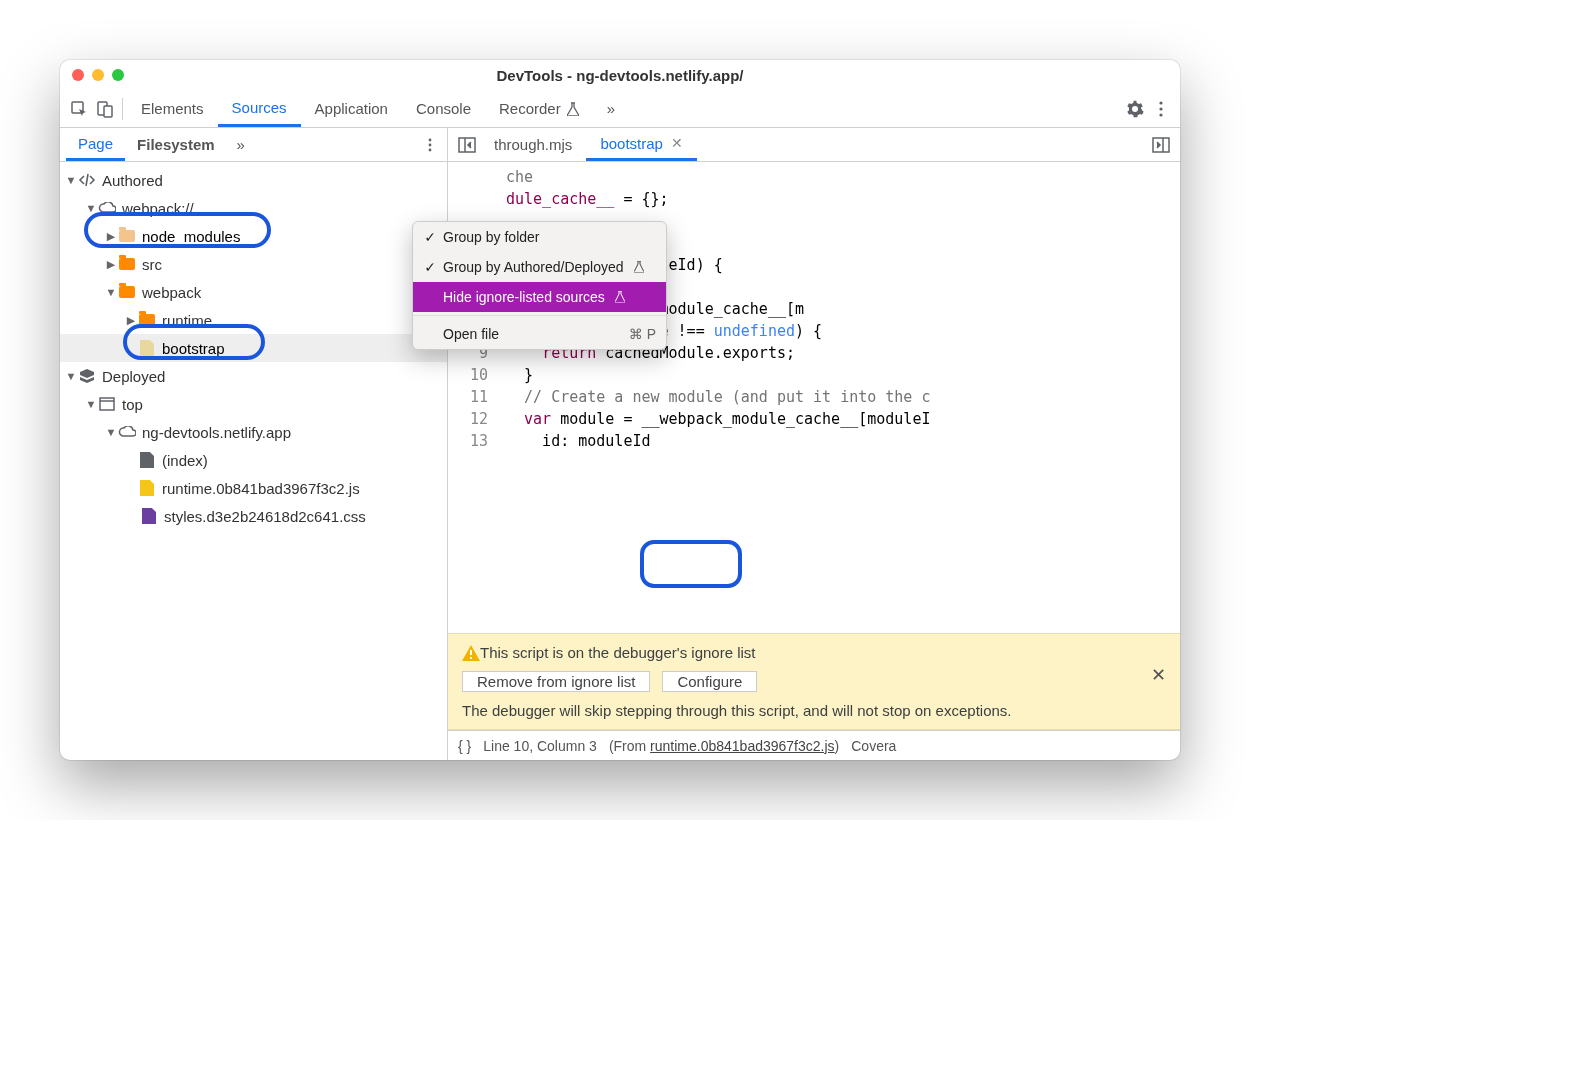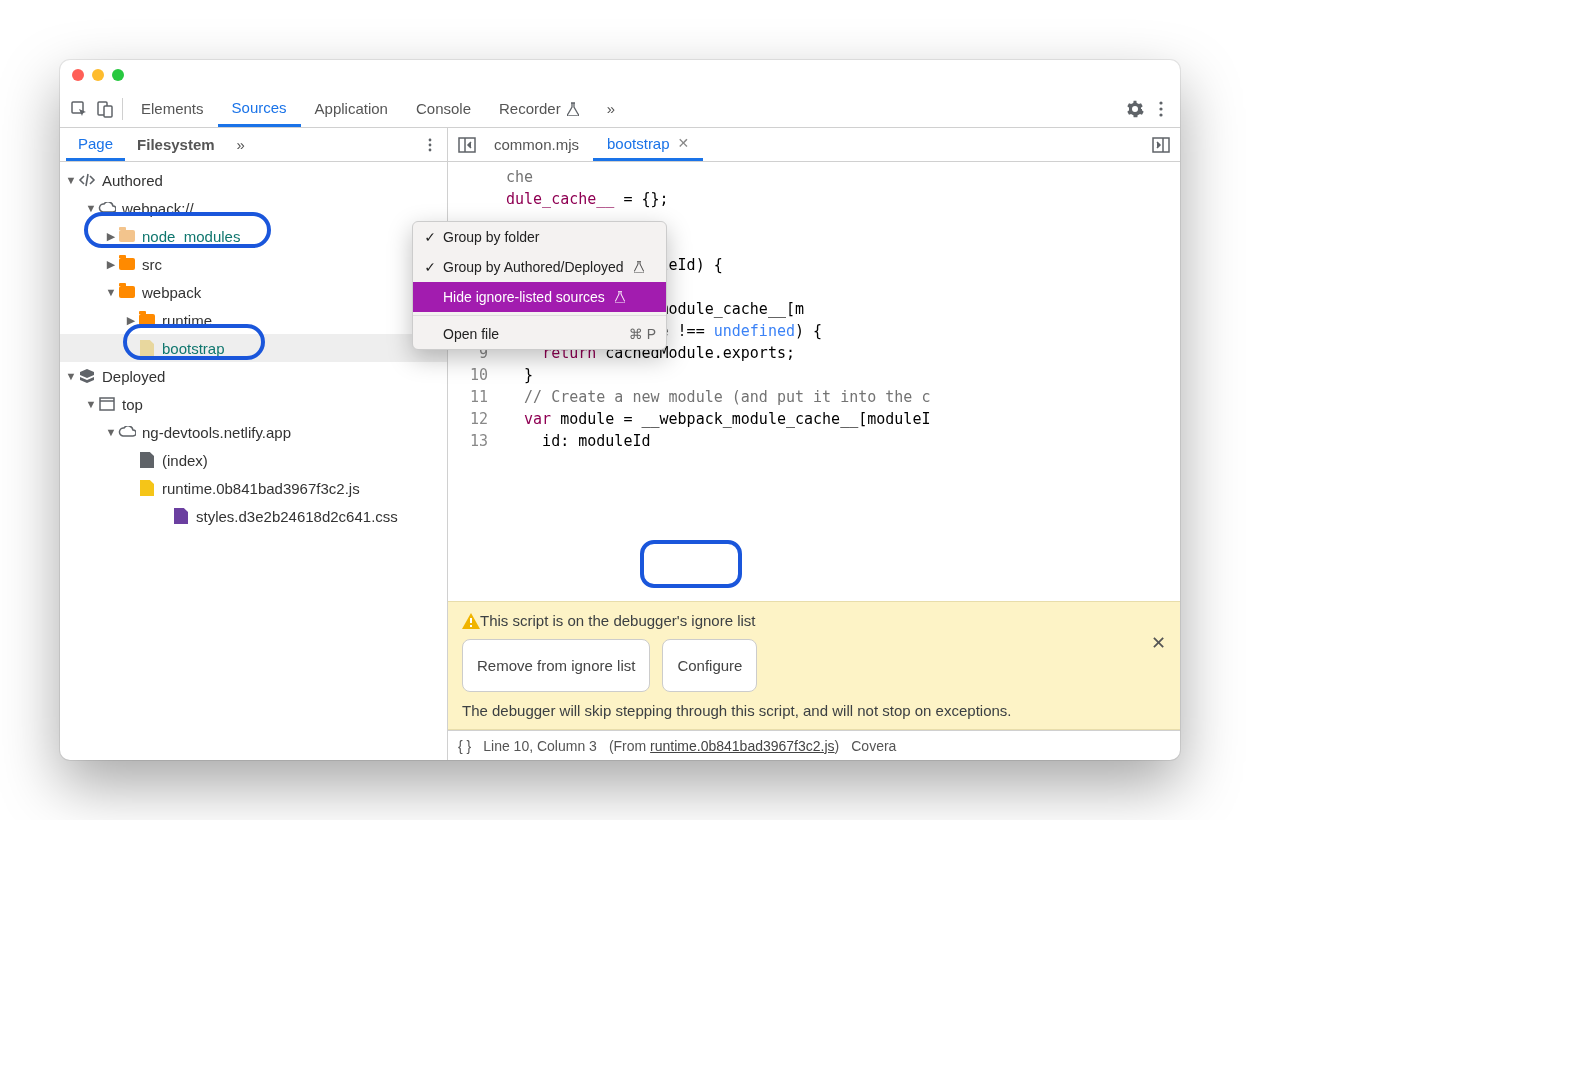--- a/index.html
+++ b/index.html
@@ -42,21 +42,21 @@
 .icon { width: 18px; height: 18px; margin-right: 6px; display: flex; align-items: center; justify-content: center; flex-shrink: 0; }
 .folder { background: #ff8a00; width: 16px; height: 12px; border-radius: 2px; position: relative; }
 .folder::before { content:''; position: absolute; top:-3px; left:0; width:7px; height:3px; background:#ff8a00; border-radius: 1px 1px 0 0; }
 .folder.dim { background: #f3c48d; }
 .folder.dim::before { background:#f3c48d; }
 .file-ic { width: 14px; height: 16px; background: #5f6368; clip-path: polygon(0 0, 70% 0, 100% 25%, 100% 100%, 0 100%); }
 .file-ic.js { background: #f5c518; }
 .file-ic.css { background: #6b3fa0; }
 .file-ic.dim { background: #e8d79e; }
 .label { color: #333; }
-.label.dim { color: #0f766e; }
+.label.dim { color: #000000; }
 
 .hl { position: absolute; border: 4px solid #1a56db; border-radius: 22px; pointer-events: none; }
 
 
 .ctxmenu { position: absolute; left: 352px; top: 161px; width: 255px; background: #f4f2f1; border: 1px solid #ccc; border-radius: 6px; box-shadow: 0 8px 24px rgba(0,0,0,0.25); font-size: 14px; overflow: hidden; z-index: 50; }
 .ctxmenu .mi { display: flex; align-items: center; height: 30px; padding: 0 10px 0 10px; gap: 6px; color: #222; }
 .ctxmenu .mi .chk { width: 14px; text-align: center; }
 .ctxmenu .mi.selected { background: #a21caf; color: #fff; }
 .ctxmenu .mi .flask { margin-left: 4px; }
 .ctxmenu .mi .shortcut { margin-left: auto; color: #666; }
@@ -76,39 +76,40 @@
 .kw { color: #8f0053; }
 .cm { color: #737373; }
 .fn { color: #0000c8; }
 .num { color: #3b82f6; }
 
 
 .banner { background: #fdf3c6; border-top: 1px solid #e8ddab; border-bottom: 1px solid #e8ddab; padding: 10px 14px; font-size: 15px; color: #3c4043; position: relative; }
 .banner .row1 { display: flex; align-items: center; gap: 0; margin-bottom: 10px; }
 .banner .warn { color: #e5a300; }
 .banner .btns { display: flex; gap: 12px; margin-bottom: 10px; }
-.banner button { background: #fff; border: 1px solid #ccc; border-radius: 8px; padding: 17px 14px; font-size: 15px; color: #444; cursor: pointer; }
+.banner button { background: #fff; border: 1px solid #ccc; border-radius: 0; padding: 1px 14px; font-size: 15px; color: #444; cursor: pointer; }
 .banner .close { position: absolute; right: 14px; top: 30px; cursor: pointer; color: #555; font-size: 18px; }
 
 
 .status { height: 30px; border-top: 1px solid #d0d0d0; display: flex; align-items: center; padding: 0 10px; font-size: 14px; color: #555; gap: 12px; }
 .status a { color: #444; text-decoration: underline; }
 svg { display: block; }
 </style>
 </head>
 <body>
 
 <div class="window">
 
   <div class="titlebar">
     <div class="traffic">
       <div class="dot red"></div>
       <div class="dot yellow"></div>
       <div class="dot green"></div>
     </div>
+    <div class="title">DevTools - ng-devtools.netlify.app/</div>
   </div>
 
   <div class="toolbar">
     <div class="ib">
       <svg width="18" height="18" viewBox="0 0 18 18" fill="none" stroke="#5f6368" stroke-width="1.5">
           <rect x="2" y="2" width="11" height="11" rx="1"></rect>
           <path d="M9 9 l7 3 -3 1 -1 3 z" fill="#5f6368" stroke="none"></path>
         </svg>
     </div>
     <div class="ib">
@@ -251,40 +252,40 @@
               <span class="file-ic"></span>
             </span>
           <span class="label">(index)</span>
         </div>
         <div class="row" style="padding-left:78px">
           <span class="icon">
               <span class="file-ic js"></span>
             </span>
           <span class="label">runtime.0b841bad3967f3c2.js</span>
         </div>
-        <div class="row" style="padding-left:112px">
+        <div class="row" style="padding-left:80px">
           <span class="icon">
               <span class="file-ic css"></span>
             </span>
           <span class="label">styles.d3e2b24618d2c641.css</span>
         </div>
       </div>
     </div>
 
     <div class="editor">
       <div class="editor-tabs">
         <div class="eib">
           <svg width="18" height="16" viewBox="0 0 18 16" fill="none" stroke="#5f6368" stroke-width="1.5">
               <rect x="1" y="1" width="16" height="14"></rect>
               <line x1="7" y1="1" x2="7" y2="15"></line>
               <path d="M13 5 10 8l3 3" fill="#5f6368"></path>
             </svg>
         </div>
         <div class="etab">
-            <span>common.mjs</span>
+            <span>through.mjs</span>
           </div>
         <div class="etab active">
           <span>bootstrap</span>
           <span class="x">✕</span>
         </div>
         <div class="spacer"></div>
         <div class="eib">
           <svg width="18" height="16" viewBox="0 0 18 16" fill="none" stroke="#5f6368" stroke-width="1.5">
               <rect x="1" y="1" width="16" height="14"></rect>
               <line x1="11" y1="1" x2="11" y2="15"></line>

